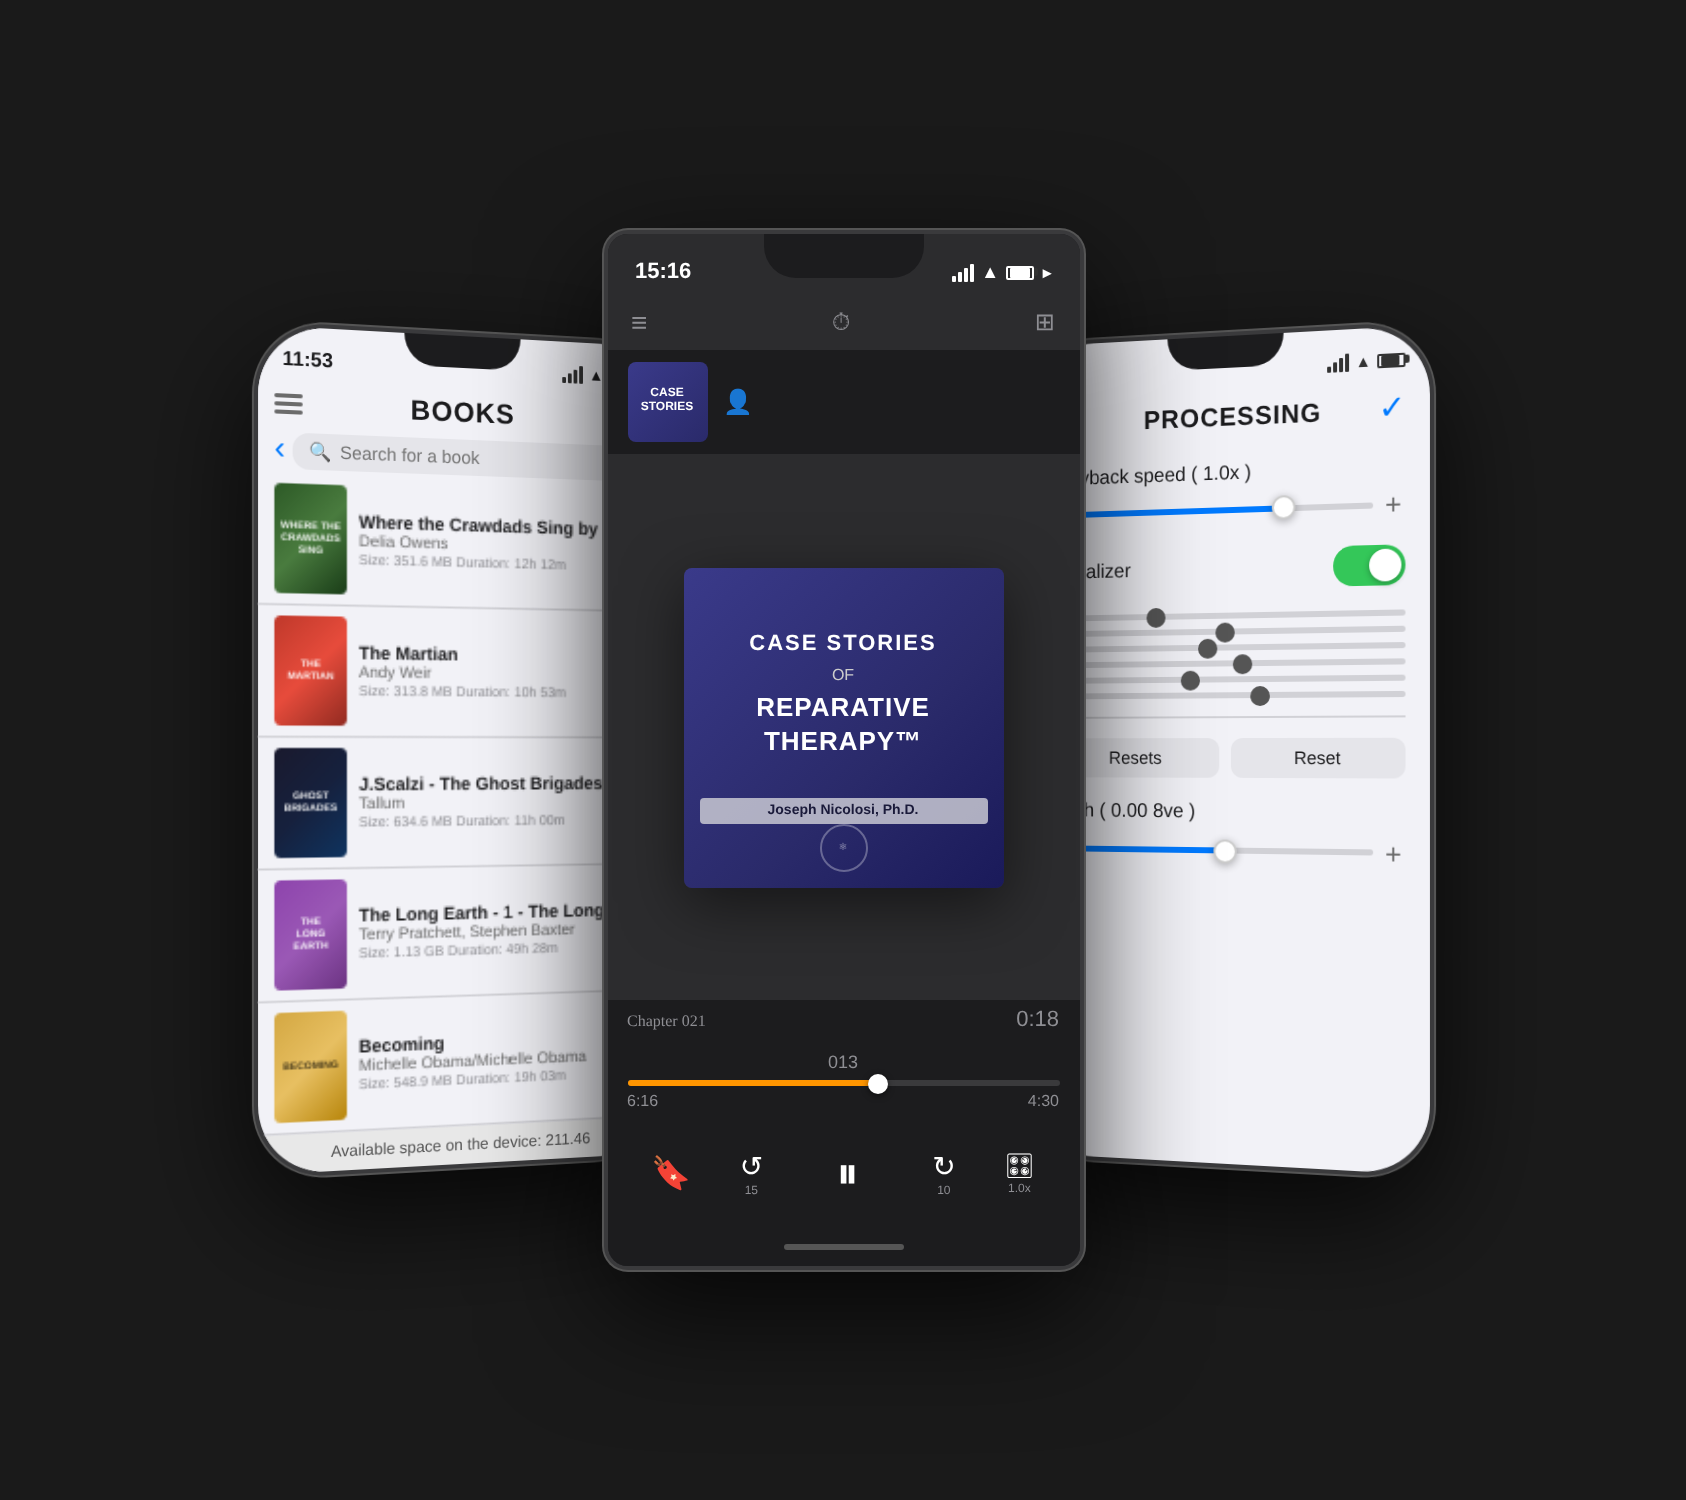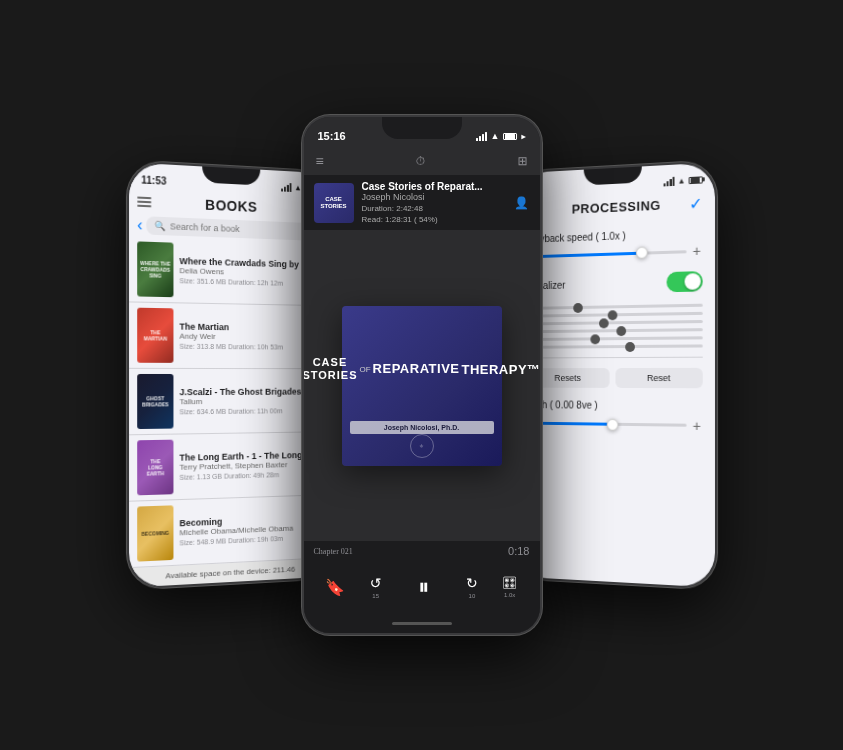--- a/index.html
+++ b/index.html
@@ -37,21 +37,21 @@
       width: 210px;
       height: 420px;
       border-radius: 36px;
       transform: perspective(800px) rotateY(12deg) translateX(20px);
       z-index: 1;
     }
     .phone-center {
       width: 240px;
       height: 520px;
       z-index: 3;
-      border-radius: 28px;
+      border-radius: 12px;
     }
     .phone-right {
       width: 210px;
       height: 420px;
       border-radius: 36px;
       transform: perspective(800px) rotateY(-12deg) translateX(-20px);
       z-index: 1;
     }
 
     .phone-screen {
@@ -836,56 +836,57 @@
         <span style="font-size:12px;color:#8e8e93;">⏱</span>
         <span style="font-size:12px;color:#8e8e93;">⊞</span>
       </div>
 
       <div class="player-header">
         <div class="player-mini-cover">
           <div style="width:100%;height:100%;background:linear-gradient(135deg,#3a3a8a,#2a2a6a);display:flex;align-items:center;justify-content:center;">
             <span style="font-size:6px;color:white;font-weight:900;text-align:center;padding:2px;line-height:1.1;">CASE<br>STORIES</span>
           </div>
         </div>
-        <div class="player-header-info">
-          <div class="player-book-title">Case Stories of Reparat...</div>
-          <div class="player-book-author">Joseph Nicolosi</div>
-          <div class="player-book-duration">
-            <span>Duration:</span>
-            <span>2:42:48</span>
-          </div>
-          <div class="player-book-duration">
-            <span>Read:</span>
-            <span>1:28:31 ( 54%)</span>
-          </div>
-        </div>
         <span style="color:#8e8e93;font-size:12px;">👤</span>
       </div>
 
 
       <div class="player-cover-area">
         <div class="player-main-cover">
-          <div style="flex:1;display:flex;flex-direction:row;align-items:center;justify-content:center;gap:2px;">
+          <div style="flex:1;display:flex;flex-direction:column;align-items:center;justify-content:center;gap:2px;">
             <div class="cover-case-stories">CASE STORIES</div>
             <div class="cover-of">OF</div>
             <div class="cover-reparative">REPARATIVE</div>
             <div class="cover-therapy">THERAPY™</div>
           </div>
           <div class="cover-author-strip">Joseph Nicolosi, Ph.D.</div>
           <div class="cover-logo">
             <span>⚛</span>
           </div>
         </div>
       </div>
 
       <div style="background:#1c1c1e;padding:4px 10px;display:flex;justify-content:space-between;align-items:center;">
         <span style="font-size:8px;color:#8e8e93;font-family:Liberation Serif, serif;">Chapter 021</span>
         <span style="font-size:11px;color:#8e8e93;">0:18</span>
       </div>
 
+      <div class="player-progress-area">
+        <div class="player-chapter-num">
+          <span>013</span>
+        </div>
+        <div class="progress-bar-container">
+          <div class="progress-bar-fill" style="width: 58%;"></div>
+          <div class="progress-thumb" style="left:58%;"></div>
+        </div>
+        <div class="progress-times">
+          <span>6:16</span>
+          <span>4:30</span>
+        </div>
+      </div>
 
       <div class="player-controls">
         <div class="ctrl-btn">
           <span>🔖</span>
         </div>
         <div class="ctrl-btn">
           <span style="font-size:14px;">↺</span>
           <span class="ctrl-btn-label">15</span>
         </div>
         <button class="play-btn">

